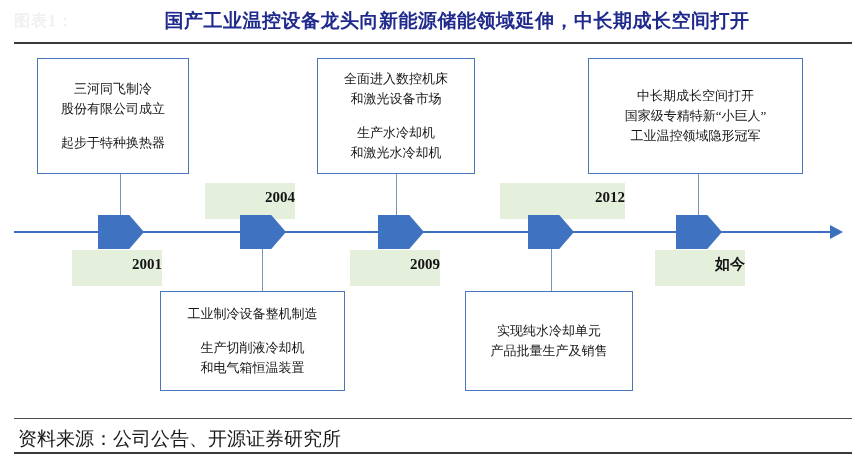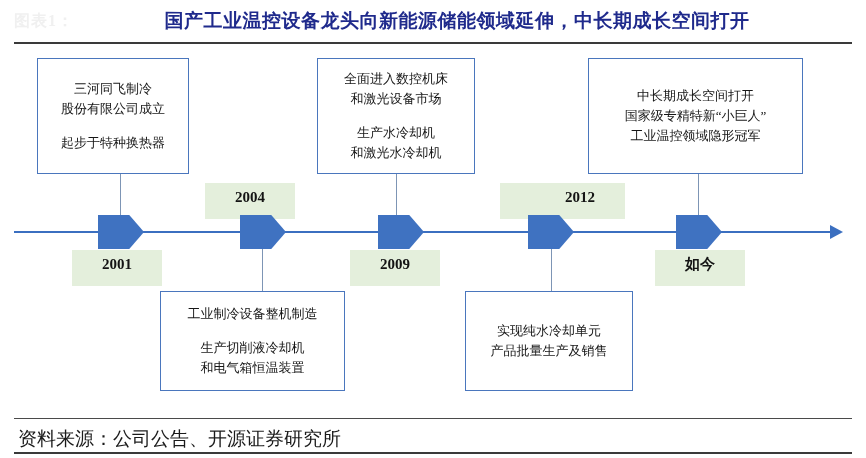--- a/index.html
+++ b/index.html
@@ -101,21 +101,21 @@
     -webkit-clip-path: polygon(0 0, 68% 0, 100% 50%, 68% 100%, 0 100%);
     clip-path: polygon(0 0, 68% 0, 100% 50%, 68% 100%, 0 100%);
   }
 
   
   .year-chip {
     position: absolute;
     background: #e4efdc;
     height: 36px;
     line-height: 28px;
-    text-align: center;
+    text-align: right;
     font-size: 15px;
     font-weight: bold;
     color: #141414;
     font-family: "Liberation Serif", "DejaVu Serif", serif;
     white-space: nowrap;
   }
 
   
   .event-box {
     position: absolute;

